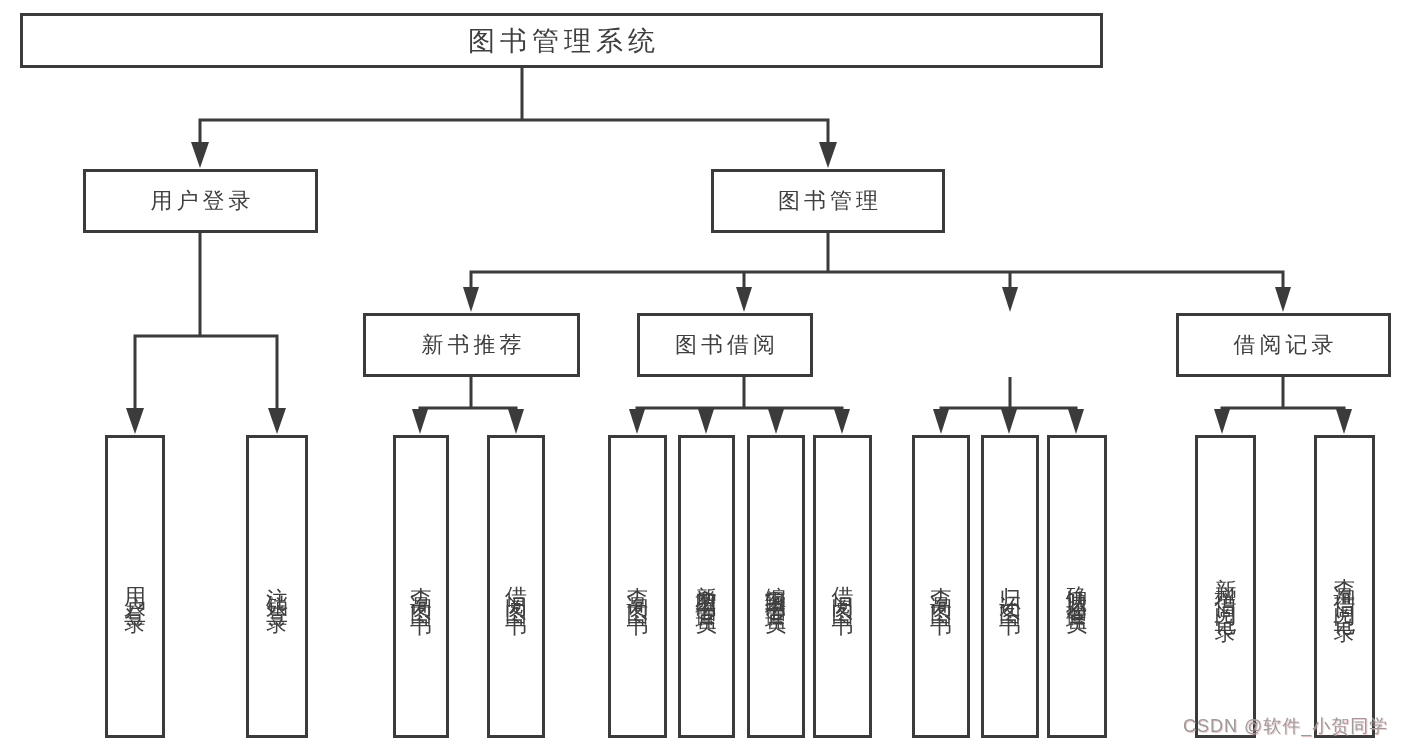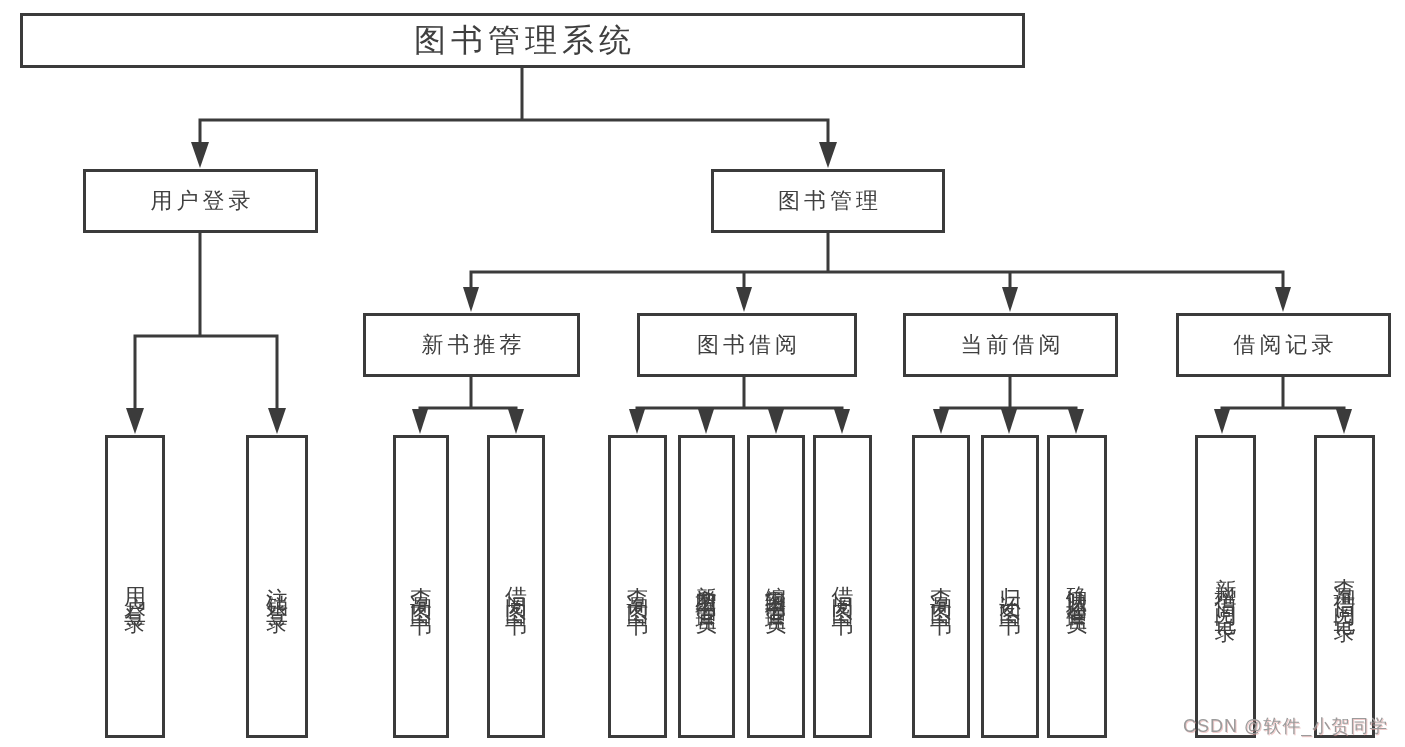--- a/index.html
+++ b/index.html
@@ -21,22 +21,22 @@
     justify-content:center;
     color:#3f3f3f;
   }
   .h-box{
     font-size:22px;
     letter-spacing:4px;
     text-indent:4px;
     white-space:nowrap;
   }
   .root-box{
-    left:20px;top:13px;width:1005px;height:55px;
-    font-size:32px;letter-spacing:5px;text-indent:5px;
+    left:20px;top:13px;width:1083px;height:55px;
+    font-size:27px;letter-spacing:5px;text-indent:5px;
   }
   .v-box{
     top:435px;height:303px;
     writing-mode:vertical-rl;
     text-orientation:mixed;
     font-size:22px;
     letter-spacing:9px;
     line-height:1;
   }
   .v-box.tight{letter-spacing:4px;font-size:21px;}
@@ -88,22 +88,21 @@
       <polygon points="1336,409 1352,409 1344,434"></polygon>
     </g>
   </svg>
 
   <div class="box h-box root-box">图书管理系统</div>
 
   <div class="box h-box" style="left:83px;top:169px;width:235px;height:64px;">用户登录</div>
   <div class="box h-box" style="left:363px;top:313px;width:217px;height:64px;">新书推荐</div>
 
   <div class="box h-box" style="left:711px;top:169px;width:234px;height:64px;">图书管理</div>
-  <div class="box h-box" style="left:637px;top:313px;width:220px;height:64px;">图书借阅</div>
-  <div class="box h-box" style="left:903px;top:313px;width:215px;height:64px;">当前借阅</div>
+  <div class="box h-box" style="left:637px;top:313px;width:176px;height:64px;">图书借阅</div>
   <div class="box h-box" style="left:1176px;top:313px;width:215px;height:64px;">借阅记录</div>
 
   <div class="box v-box" style="left:105px;width:60px;">用户登录</div>
   <div class="box v-box" style="left:246px;width:62px;">注销登录</div>
 
   <div class="box v-box" style="left:393px;width:56px;">查询图书</div>
   <div class="box v-box" style="left:487px;width:58px;">借阅图书</div>
 
   <div class="box v-box" style="left:608px;width:59px;">查询图书</div>
   <div class="box v-box tight" style="left:678px;width:57px;">新增图书（管理员）</div>

